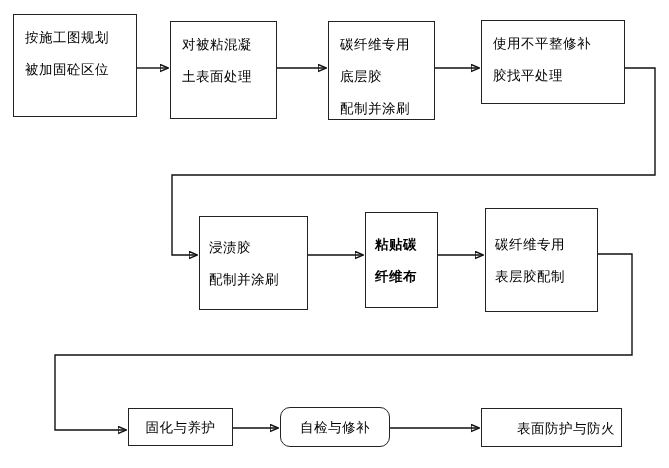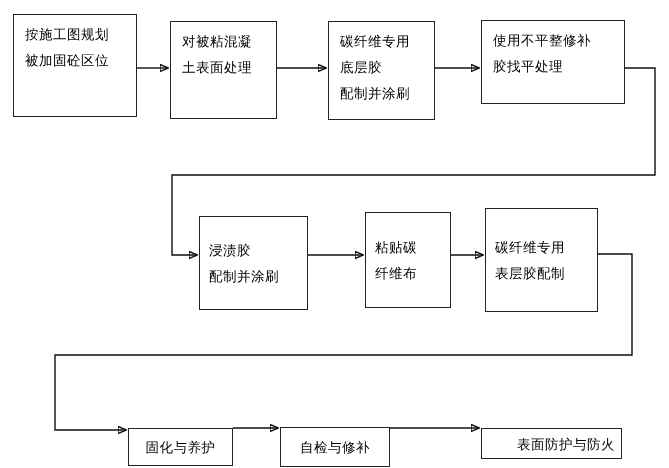--- a/index.html
+++ b/index.html
@@ -15,21 +15,21 @@
     font-family: "DejaVu Sans", "Liberation Sans", sans-serif;
     overflow: hidden;
   }
   .node {
     position: absolute;
     box-sizing: border-box;
     border: 1px solid #222222;
     background: #ffffff;
     color: #000000;
     font-size: 13.5px;
-    line-height: 26px;
+    line-height: 32px;
     letter-spacing: 0.5px;
     white-space: pre-line;
     overflow: hidden;
   }
   
   .node.top {
     padding: 6px 0 0 11px;
     text-align: left;
   }
   .node.mid {
@@ -39,21 +39,20 @@
     padding-left: 9px;
     text-align: left;
   }
   .node.ctr {
     display: flex;
     flex-direction: column;
     justify-content: center;
     align-items: center;
     text-align: left;
     padding: 0;
-    margin-top: 20px;
   }
   svg.wires {
     position: absolute;
     left: 0;
     top: 0;
     width: 669px;
     height: 468px;
     pointer-events: none;
   }
   svg.wires path, svg.wires line {
@@ -102,25 +101,25 @@
   <div class="node top" style="left:328px; top:21px; width:107px; height:99px;">碳纤维专用
 底层胶
 配制并涂刷</div>
 
   <div class="node top" style="left:481px; top:20px; width:144px; height:84px;">使用不平整修补
 胶找平处理</div>
 
   <div class="node mid" style="left:199px; top:216px; width:109px; height:94px;">浸渍胶
 配制并涂刷</div>
 
-  <div class="node mid" style="left:365px; top:212px; width:86px; height:96px;">粘贴碳
+  <div class="node mid" style="left:365px; top:212px; width:73px; height:96px;font-weight:bold;">粘贴碳
 纤维布</div>
 
   <div class="node mid" style="left:485px; top:208px; width:113px; height:104px;">碳纤维专用
 表层胶配制</div>
 
   <div class="node ctr" style="left:128px; top:408px; width:105px; height:38px;">固化与养护</div>
 
-  <div class="node ctr" style="left:280px; top:407px; width:110px; height:40px;">自检与修补</div>
+  <div class="node ctr" style="left:280px; top:407px; width:110px; height:40px;border-radius:10px;">自检与修补</div>
 
-  <div class="node ctr" style="left:481px; top:408px; width:141px; height:31px;padding-left:29px;">表面防护与防火</div>
+  <div class="node ctr" style="left:481px; top:408px; width:141px; height:39px;padding-left:29px;">表面防护与防火</div>
 
 </div>
 
 </body></html>

